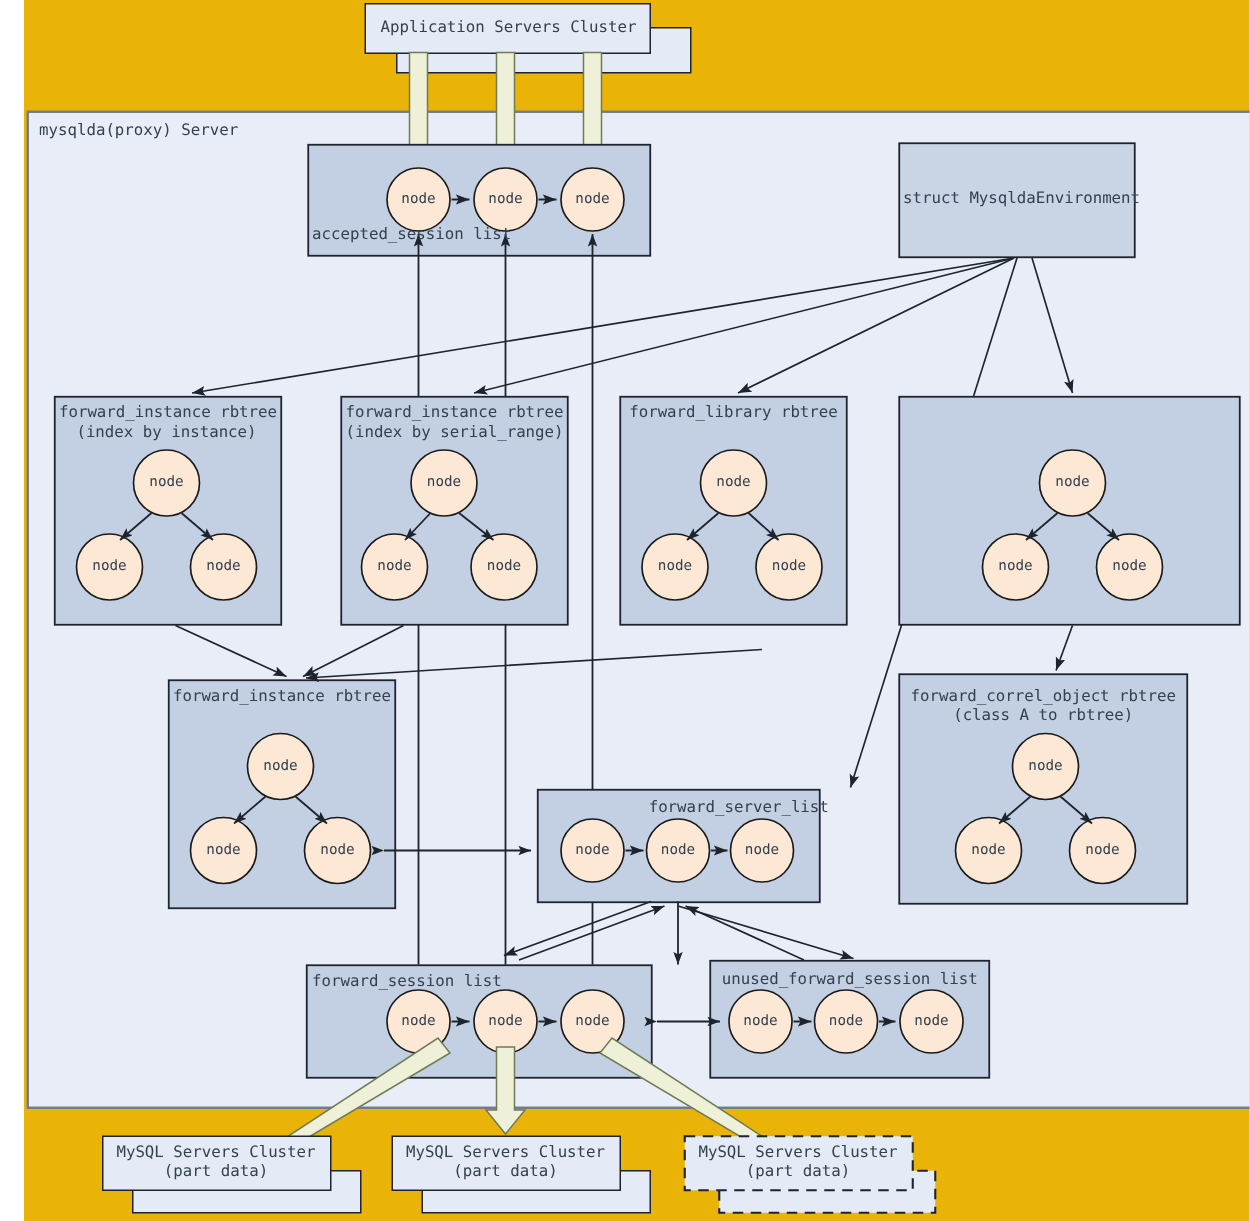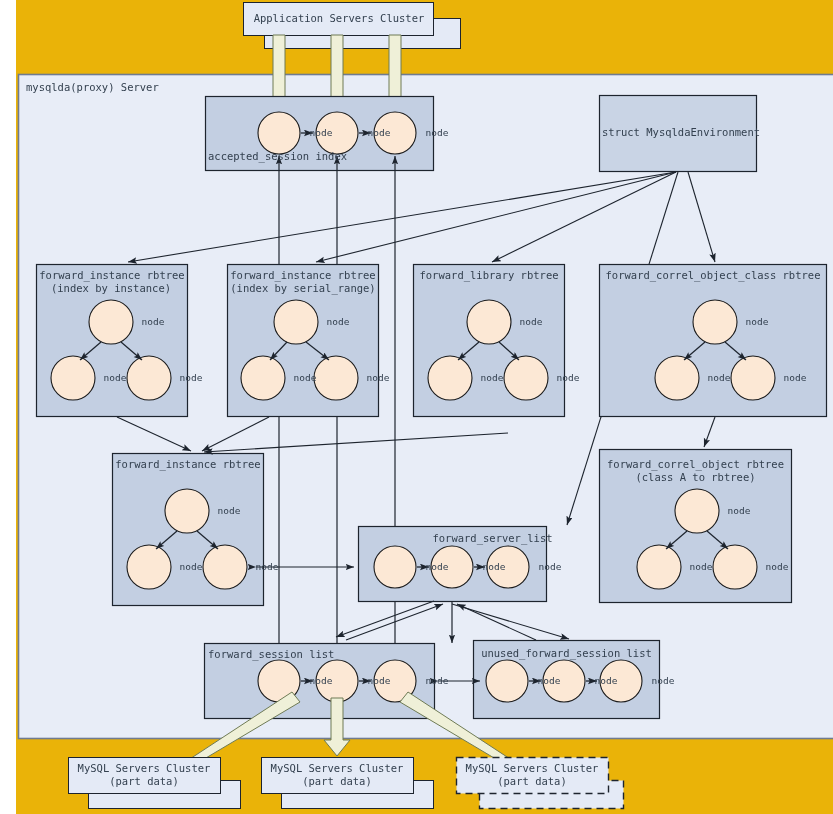--- a/index.html
+++ b/index.html
@@ -3,21 +3,21 @@
 <meta charset="utf-8">
 <style>
   html,body{margin:0;padding:0;background:#ffffff;}
   #root{position:relative;width:833px;height:814px;background:#eab308;
         font-family:"DejaVu Sans Mono","Liberation Mono",monospace;
         color:#2c3e50;overflow:hidden;margin-left:16px;}
   #svgroot{position:absolute;left:0;top:0;width:833px;height:814px;}
   .lbl{position:absolute;text-align:center;font-size:10.5px;line-height:13px;
        color:#33404f;white-space:pre;pointer-events:none;}
   .nodelbl{position:absolute;font-size:9.5px;color:#33404f;
-           width:44px;text-align:center;line-height:10px;pointer-events:none;padding-left:42px;}
+           width:44px;text-align:center;line-height:10px;pointer-events:none;}
 </style>
 </head>
 <body>
 
 <div id="root">
 
   <svg id="svgroot" viewBox="0 0 833 814">
     <defs>
       <marker id="ah" markerWidth="9" markerHeight="9" refX="8" refY="3" orient="auto" markerUnits="strokeWidth">
         <path d="M0,0 L8,3 L0,6 L1.6,3 z" fill="#1d242e"></path>
@@ -158,33 +158,32 @@
     <rect x="245.5" y="757.5" width="152" height="36" fill="#e4eaf6" stroke="#1d242e" stroke-width="1"></rect>
 
     <rect x="463.5" y="780.5" width="144" height="28" fill="#e4eaf6" stroke="#1d242e" stroke-width="1.4" stroke-dasharray="7,5"></rect>
     <rect x="440.5" y="757.5" width="152" height="36" fill="#e4eaf6" stroke="#1d242e" stroke-width="1.4" stroke-dasharray="7,5"></rect>
   </svg>
 
   <div class="lbl" style="left:232px;top:12px;width:182px;">Application Servers Cluster</div>
 
   <div class="lbl" style="left:10px;top:81px;width:200px;text-align:left;">mysqlda(proxy) Server</div>
 
-  <div class="lbl" style="left:192px;top:150px;width:160px;text-align:left;">accepted_session index</div>
+  <div class="lbl" style="left:192px;top:150px;width:160px;text-align:left;">accepted_session list</div>
 
   <div class="lbl" style="left:586px;top:126px;width:152px;">struct MysqldaEnvironment</div>
 
   <div class="lbl" style="left:22px;top:269px;width:148px;">forward_instance rbtree</div>
   <div class="lbl" style="left:22px;top:282px;width:146px;">(index by instance)</div>
 
   <div class="lbl" style="left:213px;top:269px;width:148px;">forward_instance rbtree</div>
   <div class="lbl" style="left:213px;top:282px;width:148px;">(index by serial_range)</div>
 
   <div class="lbl" style="left:399px;top:269px;width:148px;">forward_library rbtree</div>
 
-  <div class="lbl" style="left:585px;top:269px;width:224px;">forward_correl_object_class rbtree</div>
 
   <div class="lbl" style="left:98px;top:458px;width:148px;">forward_instance rbtree</div>
 
   <div class="lbl" style="left:585px;top:458px;width:189px;">forward_correl_object rbtree</div>
   <div class="lbl" style="left:585px;top:471px;width:189px;">(class A to rbtree)</div>
 
   <div class="lbl" style="left:344px;top:532px;width:185px;padding-left:40px;">forward_server_list</div>
 
   <div class="lbl" style="left:192px;top:648px;width:180px;text-align:left;">forward_session list</div>
 

